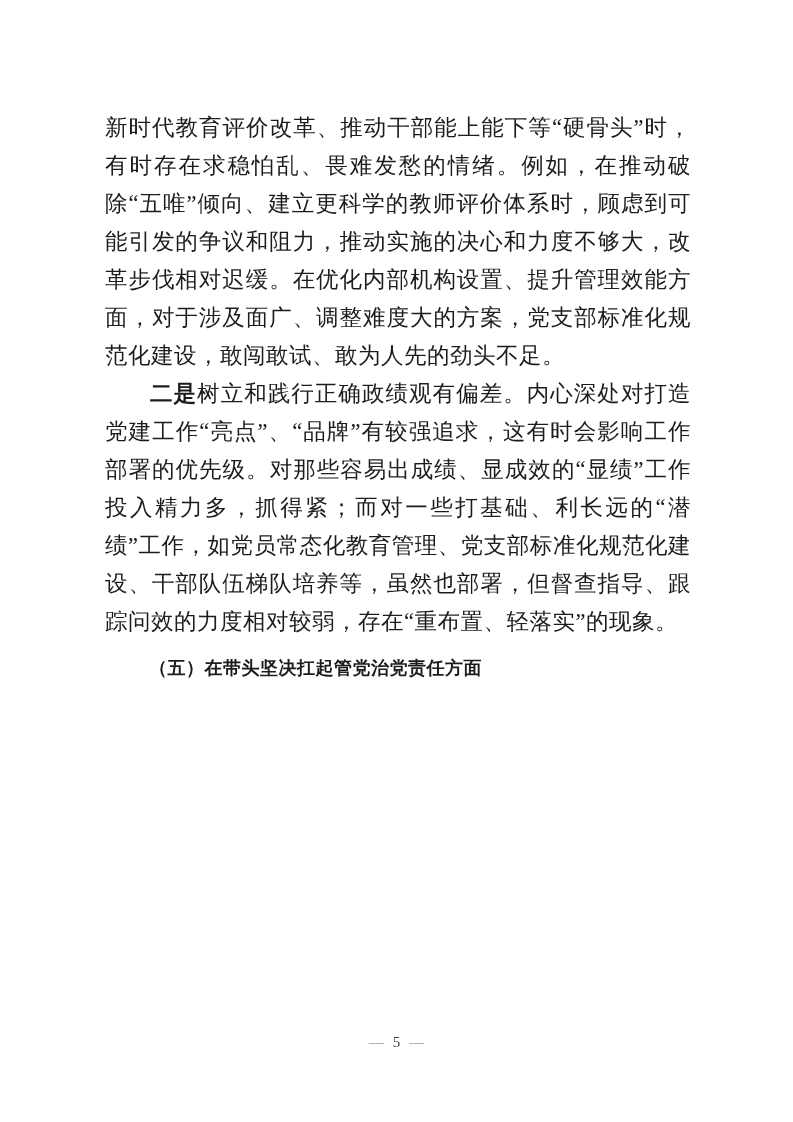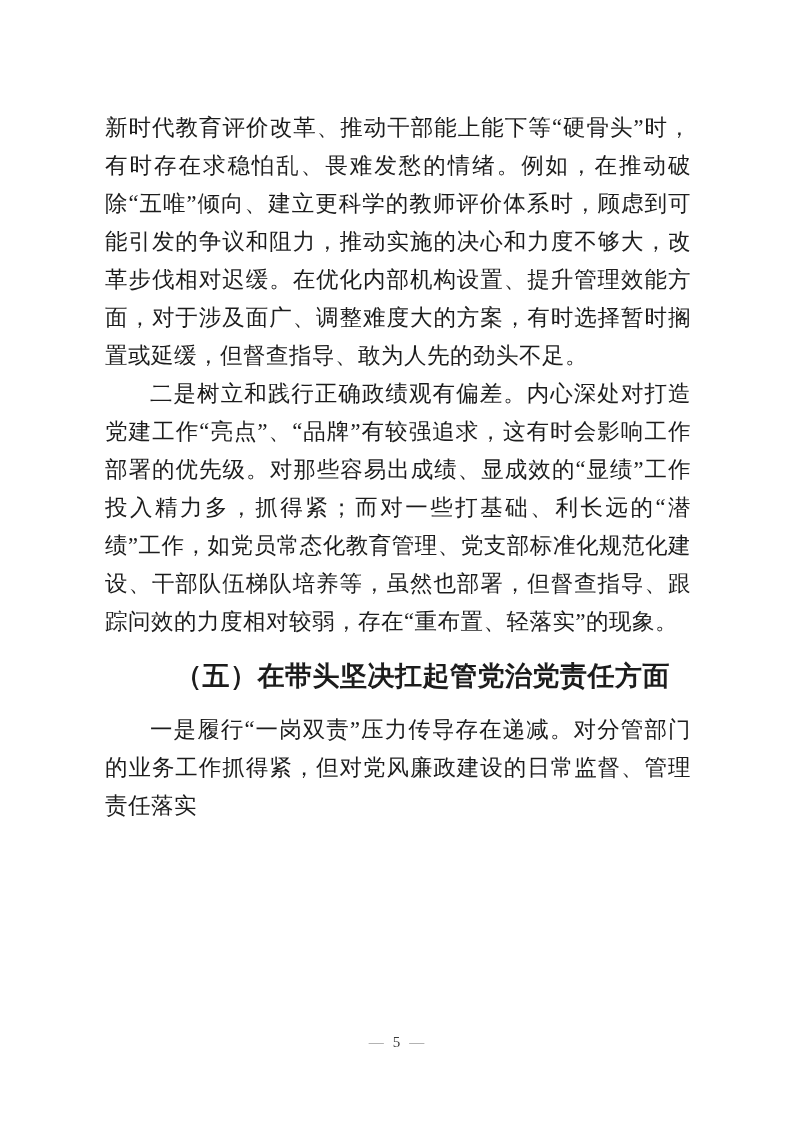--- a/index.html
+++ b/index.html
@@ -27,29 +27,29 @@
     font-size: 22.5px;
     line-height: 38px;
     text-align: justify;
     text-justify: inter-character;
     letter-spacing: 0.5px;
   }
   .indent {
     text-indent: 2em;
   }
   .heading {
-    margin: 16px;
-    font-size: 27px;
+    margin: 8px;
+    font-size: 18px;
     line-height: 38px;
     text-indent: 2em;
     font-weight: bold;
     letter-spacing: 0.5px;
   }
   .lead {
-    font-weight: normal;
+    font-weight: bold;
   }
   .footer {
     position: absolute;
     top: 1032px;
     left: 0;
     width: 100%;
     text-align: center;
     font-size: 15px;
     line-height: 20px;
     font-family: "Liberation Serif", "DejaVu Serif", serif;
@@ -63,32 +63,29 @@
     padding: 0 9px;
   }
 </style>
 </head>
 <body>
 
 <div class="page">
   <div class="content">
 
     <p class="para">
-      <span>新时代教育评价改革、推动干部能上能下等“硬骨头”时，有时存在求稳怕乱、畏难发愁的情绪。例如，在推动破除“五唯”倾向、建立更科学的教师评价体系时，顾虑到可能引发的争议和阻力，推动实施的决心和力度不够大，改革步伐相对迟缓。在优化内部机构设置、提升管理效能方面，对于涉及面广、调整难度大的方案，有时选择暂时搁置或延缓，但督查指导、敢为人先的劲头不足。</span>
+      <span>新时代教育评价改革、推动干部能上能下等“硬骨头”时，有时存在求稳怕乱、畏难发愁的情绪。例如，在推动破除“五唯”倾向、建立更科学的教师评价体系时，顾虑到可能引发的争议和阻力，推动实施的决心和力度不够大，改革步伐相对迟缓。在优化内部机构设置、提升管理效能方面，对于涉及面广、调整难度大的方案，党支部标准化规范化建设，敢闯敢试、敢为人先的劲头不足。</span>
     </p>
 
     <p class="para indent">
       <span class="lead">二是</span><span>树立和践行正确政绩观有偏差。内心深处对打造党建工作“亮点”、“品牌”有较强追求，这有时会影响工作部署的优先级。对那些容易出成绩、显成效的“显绩”工作投入精力多，抓得紧；而对一些打基础、利长远的“潜绩”工作，如党员常态化教育管理、党支部标准化规范化建设、干部队伍梯队培养等，虽然也部署，但督查指导、跟踪问效的力度相对较弱，存在“重布置、轻落实”的现象。</span>
     </p>
 
 
     <h3 class="heading">（五）在带头坚决扛起管党治党责任方面</h3>
 
-    <p class="para indent">
-      <span class="lead">一是</span><span>履行“一岗双责”压力传导存在递减。对分管部门的业务工作抓得紧，但对党风廉政建设的日常监督、管理责任落实</span>
-    </p>
 
   </div>
 
   <div class="footer">
     <span class="dash">—</span><span class="num">5</span><span class="dash">—</span>
   </div>
 </div>
 
 </body></html>

